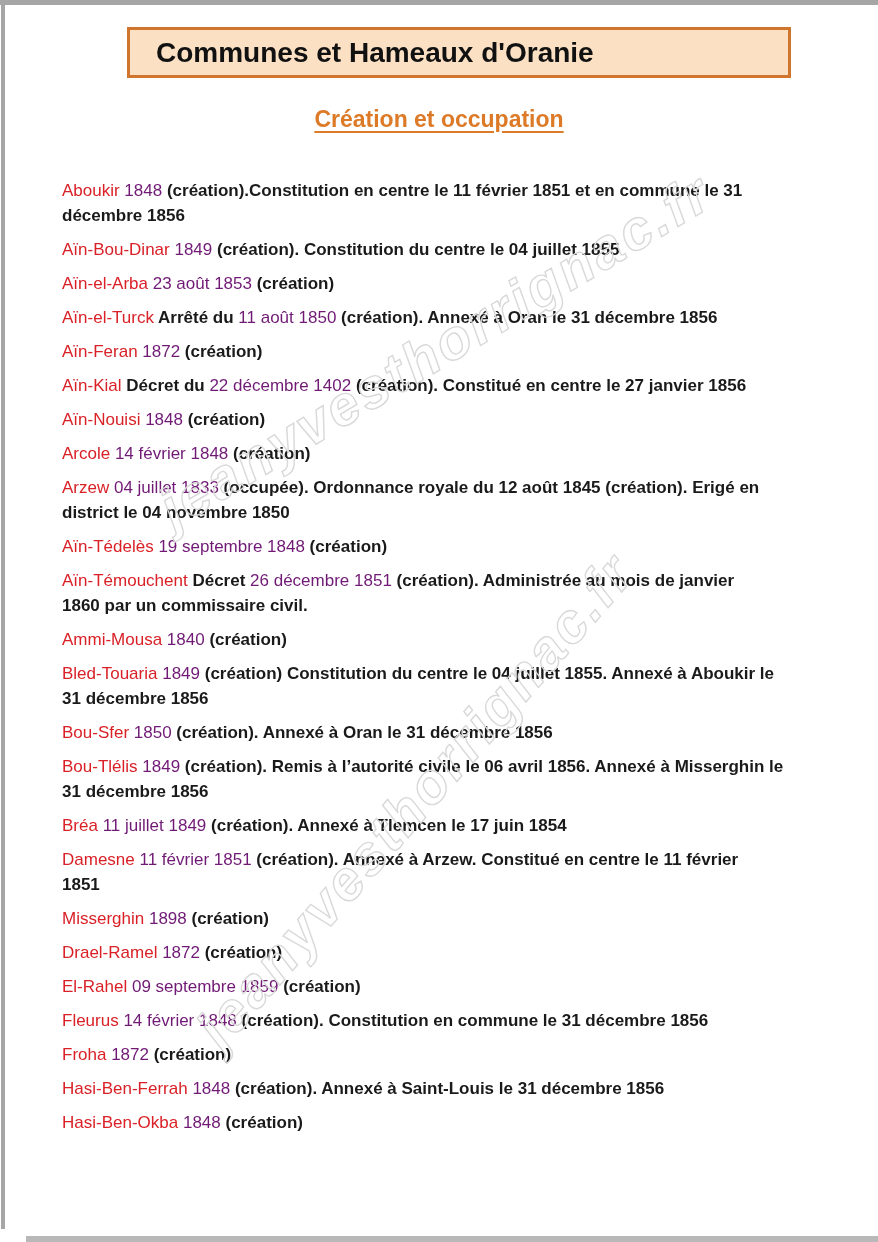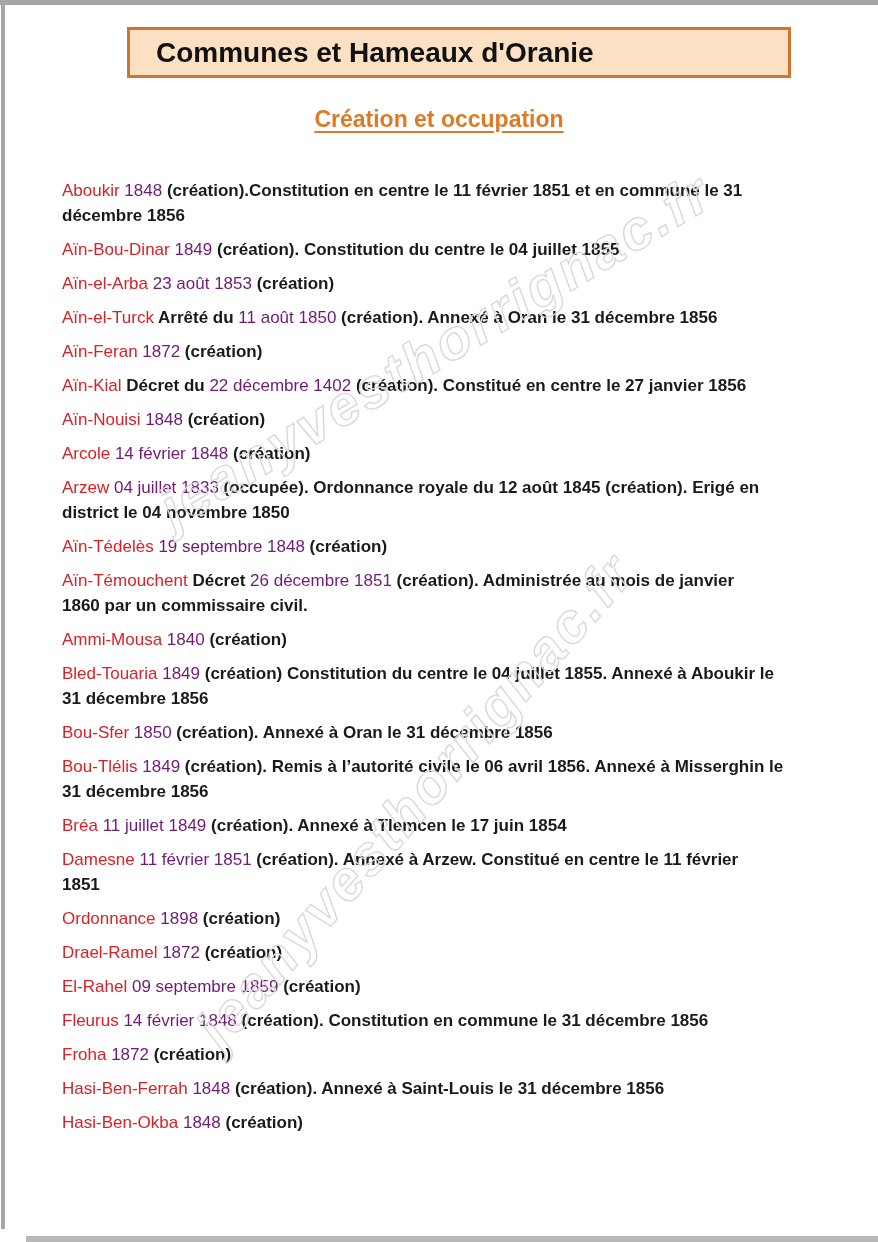--- a/index.html
+++ b/index.html
@@ -135,21 +135,21 @@
       <p class="entry"><span class="commune-name">Arcole</span><span class="seg-bold"> 14 février 1848</span><span class="seg-normal"> (création)</span></p>
       <p class="entry"><span class="commune-name">Arzew</span><span class="seg-bold"> 04 juillet 1833</span><span class="seg-normal"> (occupée). Ordonnance royale du 12 août 1845 (création). Erigé en</span><br><span class="seg-normal">district le 04 novembre 1850</span></p>
       <p class="entry"><span class="commune-name">Aïn-Tédelès</span><span class="seg-bold"> 19 septembre 1848</span><span class="seg-normal"> (création)</span></p>
       <p class="entry"><span class="commune-name">Aïn-Témouchent</span><span class="seg-normal"> Décret </span><span class="seg-bold">26 décembre 1851</span><span class="seg-normal"> (création). Administrée au mois de janvier</span><br><span class="seg-normal">1860 par un commissaire civil.</span></p>
       <p class="entry"><span class="commune-name">Ammi-Mousa</span><span class="seg-bold"> 1840</span><span class="seg-normal"> (création)</span></p>
       <p class="entry"><span class="commune-name">Bled-Touaria</span><span class="seg-bold"> 1849</span><span class="seg-normal"> (création) Constitution du centre le 04 juillet 1855. Annexé à Aboukir le</span><br><span class="seg-normal">31 décembre 1856</span></p>
       <p class="entry"><span class="commune-name">Bou-Sfer</span><span class="seg-bold"> 1850</span><span class="seg-normal"> (création). Annexé à Oran le 31 décembre 1856</span></p>
       <p class="entry"><span class="commune-name">Bou-Tlélis</span><span class="seg-bold"> 1849</span><span class="seg-normal"> (création). Remis à l’autorité civile le 06 avril 1856. Annexé à Misserghin le</span><br><span class="seg-normal">31 décembre 1856</span></p>
       <p class="entry"><span class="commune-name">Bréa</span><span class="seg-bold"> 11 juillet 1849</span><span class="seg-normal"> (création). Annexé à Tlemcen le 17 juin 1854</span></p>
       <p class="entry"><span class="commune-name">Damesne</span><span class="seg-bold"> 11 février 1851</span><span class="seg-normal"> (création). Annexé à Arzew. Constitué en centre le 11 février</span><br><span class="seg-normal">1851</span></p>
-      <p class="entry"><span class="commune-name">Ordonnance</span><span class="seg-bold"> 1898</span><span class="seg-normal"> (création)</span></p>
+      <p class="entry"><span class="commune-name">Misserghin</span><span class="seg-bold"> 1898</span><span class="seg-normal"> (création)</span></p>
       <p class="entry"><span class="commune-name">Drael-Ramel</span><span class="seg-bold"> 1872</span><span class="seg-normal"> (création)</span></p>
       <p class="entry"><span class="commune-name">El-Rahel</span><span class="seg-bold"> 09 septembre 1859</span><span class="seg-normal"> (création)</span></p>
       <p class="entry"><span class="commune-name">Fleurus</span><span class="seg-bold"> 14 février 1848</span><span class="seg-normal"> (création). Constitution en commune le 31 décembre 1856</span></p>
       <p class="entry"><span class="commune-name">Froha</span><span class="seg-bold"> 1872</span><span class="seg-normal"> (création)</span></p>
       <p class="entry"><span class="commune-name">Hasi-Ben-Ferrah</span><span class="seg-bold"> 1848</span><span class="seg-normal"> (création). Annexé à Saint-Louis le 31 décembre 1856</span></p>
       <p class="entry"><span class="commune-name">Hasi-Ben-Okba</span><span class="seg-bold"> 1848</span><span class="seg-normal"> (création)</span></p>
     </div>
 </div>
 
 </body></html>

